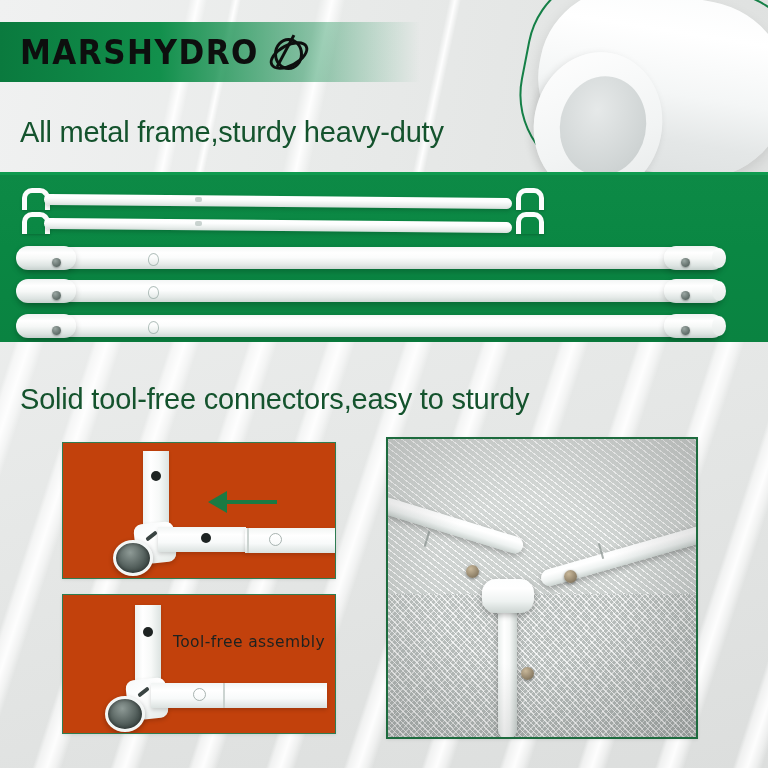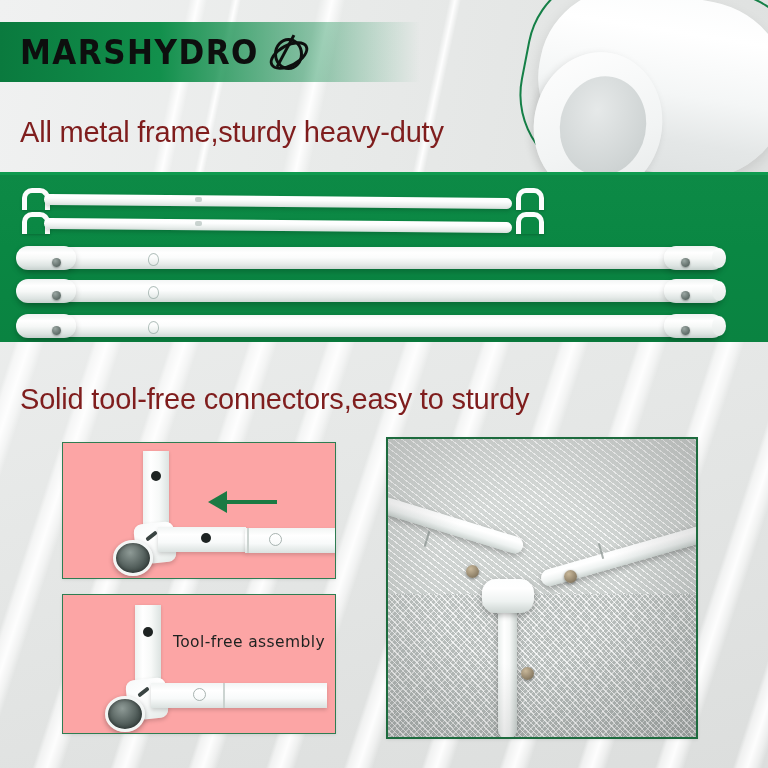--- a/index.html
+++ b/index.html
@@ -60,21 +60,21 @@
     position:absolute;left:5px;top:3px;width:23px;height:26px;
     border:3px solid #0d0f0e;border-radius:50%;
   }
   .logo-planet .slash{
     position:absolute;left:15px;top:-2px;width:3px;height:36px;
     background:#0d0f0e;transform:rotate(28deg);
   }
 
   
   .headline{
-    position:absolute;color:#7f1d1d;
+    position:absolute;color:#14532d;
     font-family:"Liberation Sans",sans-serif;
     font-size:29px;font-weight:400;letter-spacing:-.2px;
     white-space:nowrap;
   }
   .headline.h1{left:20px;top:116px;}
   .headline.h2{left:20px;top:383px;}
 
   
   .pipe-zone{position:absolute;right:0;top:0;width:250px;height:215px;overflow:hidden;}
   .pipe-body{
@@ -167,21 +167,21 @@
   }
   .pole .screw.l{left:32px;}
   .pole .screw.r{right:30px;}
   .pole .mark{
     position:absolute;left:128px;top:6px;width:9px;height:11px;
     border:1.4px solid #9fb0ab;border-radius:50% 50% 45% 45%;opacity:.8;
   }
 
   
   .panel{
-    position:absolute;background:#fca5a5;
+    position:absolute;background:#c2410c;
     border:1.6px solid #2f7d52;
     box-shadow:0 1px 3px rgba(0,0,0,.08);
     overflow:hidden;
   }
   .panel-a{left:62px;top:442px;width:272px;height:135px;}
   .panel-b{left:62px;top:594px;width:272px;height:138px;}
   .panel-photo{left:386px;top:437px;width:308px;height:298px;border:2.4px solid #1d6b3e;background:#d9dcda;}
 
   
   .cn-vert{

